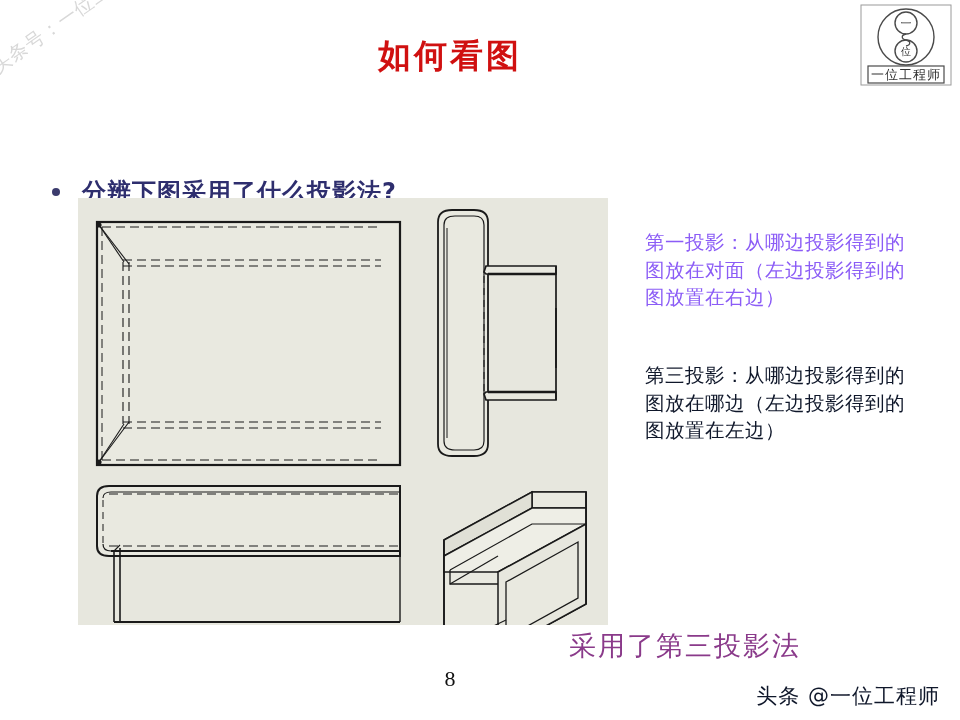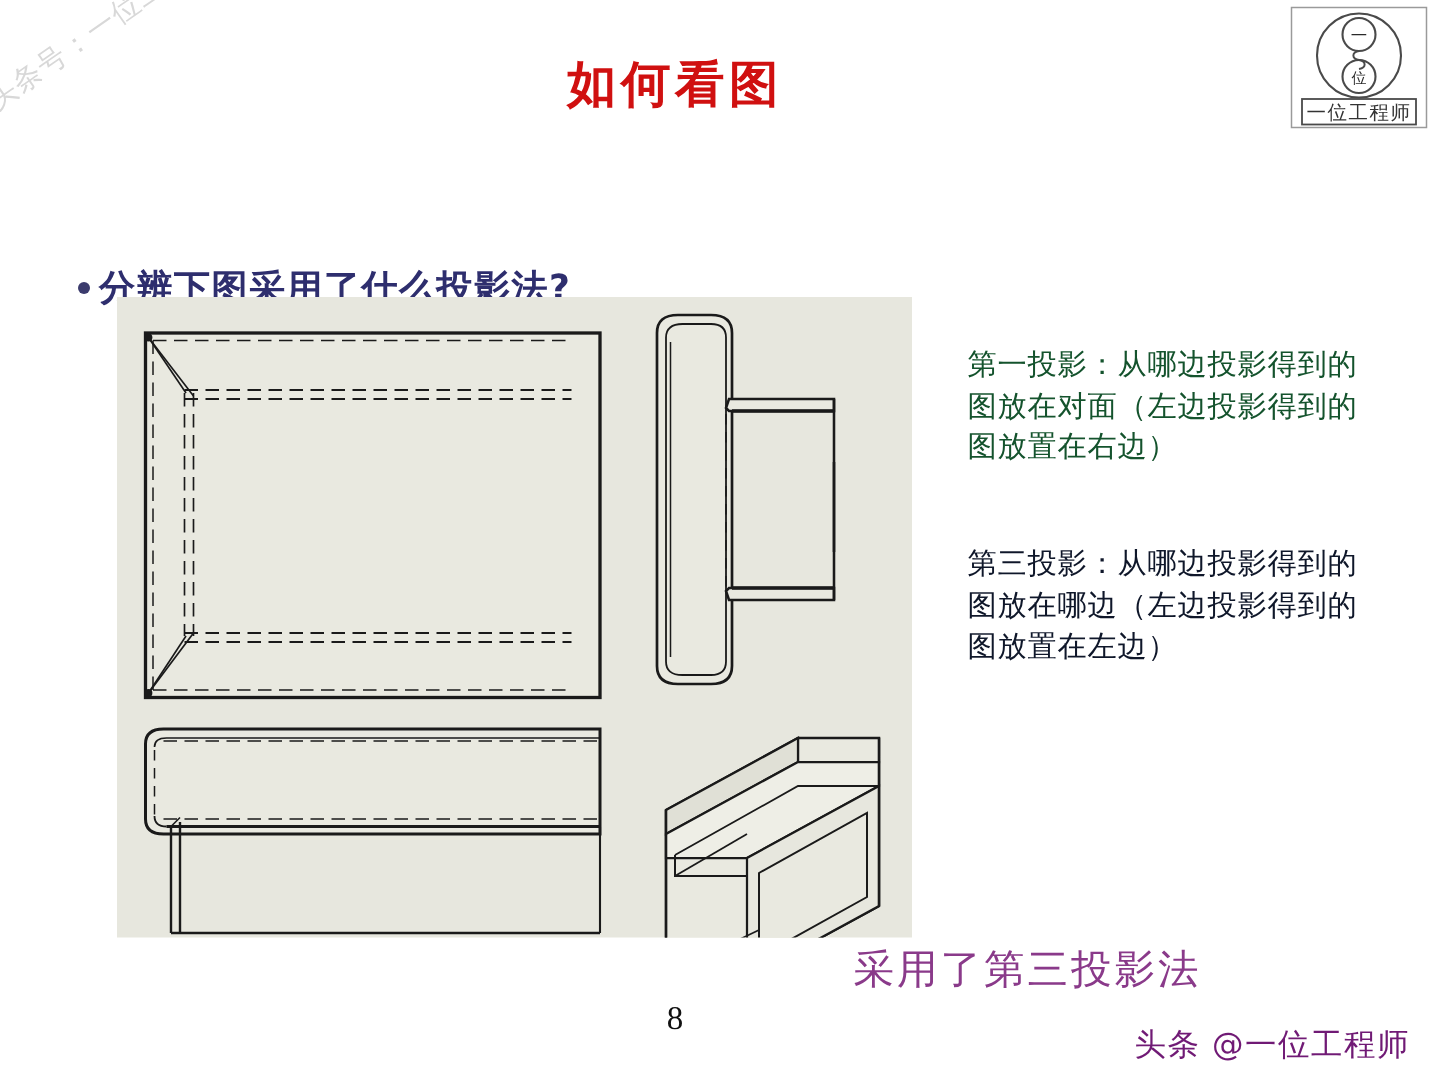--- a/index.html
+++ b/index.html
@@ -57,21 +57,21 @@
     font-family: "DejaVu Sans", sans-serif;
   }
 
   
   .bullet-row {
     position: absolute;
     left: 52px;
     top: 176px;
     display: flex;
     align-items: flex-start;
-    gap: 6px;
+    gap: 22px;
   }
   .bullet-dot {
     width: 8px;
     height: 8px;
     background: #3b3b6d;
     border-radius: 50%;
     margin-top: 12px;
     flex: 0 0 auto;
   }
   .bullet-text {
@@ -99,21 +99,21 @@
     position: absolute;
     width: 268px;
     font-size: 19.5px;
     line-height: 1.42;
     letter-spacing: 0.5px;
     font-family: "DejaVu Sans", sans-serif;
   }
   .note-first {
     left: 645px;
     top: 229px;
-    color: #14532d;
+    color: #8b5cf6;
   }
   .note-third {
     left: 645px;
     top: 362px;
     color: #0f172a;
   }
 
   
   .conclusion {
     position: absolute;
@@ -137,21 +137,21 @@
     color: #111111;
     font-family: "Liberation Serif", serif;
   }
 
   
   .wm-bottom {
     position: absolute;
     right: 20px;
     top: 682px;
     font-size: 21px;
-    color: #701a75;
+    color: #0f172a;
     letter-spacing: 1px;
     font-family: "DejaVu Sans", sans-serif;
     white-space: nowrap;
     user-select: none;
   }
 </style>
 </head>
 <body>
 
 <div id="slide">

